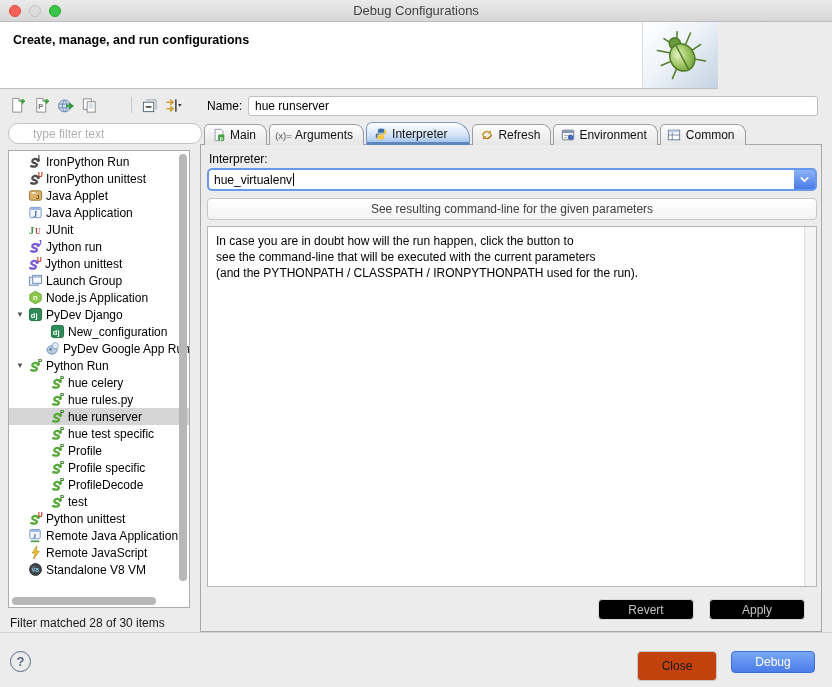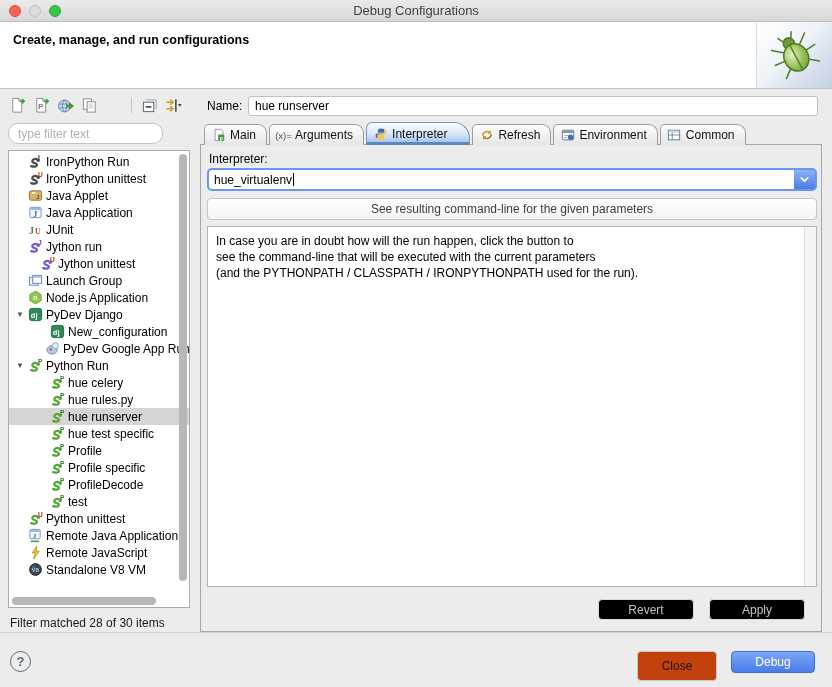--- a/index.html
+++ b/index.html
@@ -11,34 +11,34 @@
   .titlebar { position:absolute; top:0; left:0; width:832px; height:22px;
     background:linear-gradient(#eaeaea,#d7d7d7); border-bottom:1px solid #bdbdbd; }
   .tl { position:absolute; top:5px; width:12px; height:12px; border-radius:50%; }
   .tl.red   { left:9px;  background:#f96256; border:1px solid #dd4a41; }
   .tl.gray  { left:29px; background:#dcdcdc; border:1px solid #c2c2c2; }
   .tl.green { left:49px; background:#39c649; border:1px solid #28a934; }
   .win-title { position:absolute; left:0; right:0; top:0; height:22px; line-height:22px;
     text-align:center; font-size:13px; color:#434343;border-radius:6px; }
 
   
-  .banner { position:absolute; top:22px; left:0; width:832px; height:67px; background:#fff;
+  .banner { position:absolute; top:22px; left:0; width:718px; height:67px; background:#fff;
     border-bottom:1px solid #c0c0c0; }
   .banner-title { position:absolute; left:13px; top:11px; font-weight:bold; font-size:12.5px; color:#000; }
   .bug-box { position:absolute; right:0; top:0; width:76px; height:66px;
     background:linear-gradient(135deg,#ffffff 0%,#eef3f8 45%,#c3d1e2 100%);
     border-left:1px solid #d8dde4; display:flex; align-items:center; justify-content:center; }
 
   
   .left-panel { position:absolute; left:8px; top:95px; width:182px; height:535px; }
   .lp-toolbar { position:absolute; left:0; top:0; height:20px; display:flex; align-items:center; gap:5px; }
   .tbtn { width:19px; height:19px; display:inline-flex; align-items:center; justify-content:center; }
   .tsep { width:1px; height:16px; background:#c6c6c6; margin:0 3px; }
-  .filter-input { position:absolute; left:0; top:28px; width:155px; height:21px;
-    border:1px solid #c2c2c2; border-radius:10px; background:#fff; padding:0 9px;
+  .filter-input { position:absolute; left:0; top:28px; width:194px; height:21px;
+    border:1px solid #c2c2c2; border-radius:10px; background:#fff; padding:0 24px;
     font-family:"Liberation Sans",sans-serif; font-size:12px; color:#333; outline:none; }
   .filter-input::placeholder { color:#b0b0b0; }
   .tree-box { position:absolute; left:0; top:55px; width:182px; height:458px;
     background:#fff; border:1px solid #acacac; overflow:hidden; }
   .tree-list { position:absolute; left:0; top:2px; right:0; }
   .trow { height:17px; display:flex; align-items:center; white-space:nowrap; cursor:default; }
   .trow.sel { background:#d5d5d5; }
   .arrow { display:inline-block; width:14px; font-size:8px; color:#555; text-align:center; flex:none; }
   .ticon { display:inline-flex; width:16px; height:16px; align-items:center; justify-content:center; flex:none; margin-right:3px; }
   .tlabel { font-size:12px; color:#000; }
@@ -247,21 +247,21 @@
             <span class="arrow"></span>
             <span class="ticon">
               <svg xmlns="http://www.w3.org/2000/svg" viewBox="0 0 16 16" width="15" height="15">
                 <path d="M3.4 12.9C6.6 14.1 9.6 13.4 9.6 11.5 9.6 9.6 4.6 10 4.6 7.6 4.6 5.2 8 4.6 10.2 6" fill="none" stroke="#7b5cd6" stroke-width="2.5" stroke-linecap="round"></path>
                 <circle cx="10.9" cy="6.9" r="1.75" fill="#7b5cd6"></circle>
                 <text x="10.6" y="6.2" font-size="7" font-weight="bold" fill="#5b3cc6" font-family="Liberation Sans,sans-serif">J</text>
               </svg>
             </span>
             <span class="tlabel">Jython run</span>
           </div>
-          <div class="trow" style="padding-left: 16px;">
+          <div class="trow" style="padding-left: 3px;">
             <span class="arrow"></span>
             <span class="ticon">
               <svg xmlns="http://www.w3.org/2000/svg" viewBox="0 0 16 16" width="15" height="15">
                 <path d="M3.4 12.9C6.6 14.1 9.6 13.4 9.6 11.5 9.6 9.6 4.6 10 4.6 7.6 4.6 5.2 8 4.6 10.2 6" fill="none" stroke="#7b5cd6" stroke-width="2.5" stroke-linecap="round"></path>
                 <circle cx="10.9" cy="6.9" r="1.75" fill="#7b5cd6"></circle>
                 <text x="10.6" y="6.2" font-size="7" font-weight="bold" fill="#cc2200" font-family="Liberation Sans,sans-serif">U</text>
               </svg>
             </span>
             <span class="tlabel">Jython unittest</span>
           </div>

